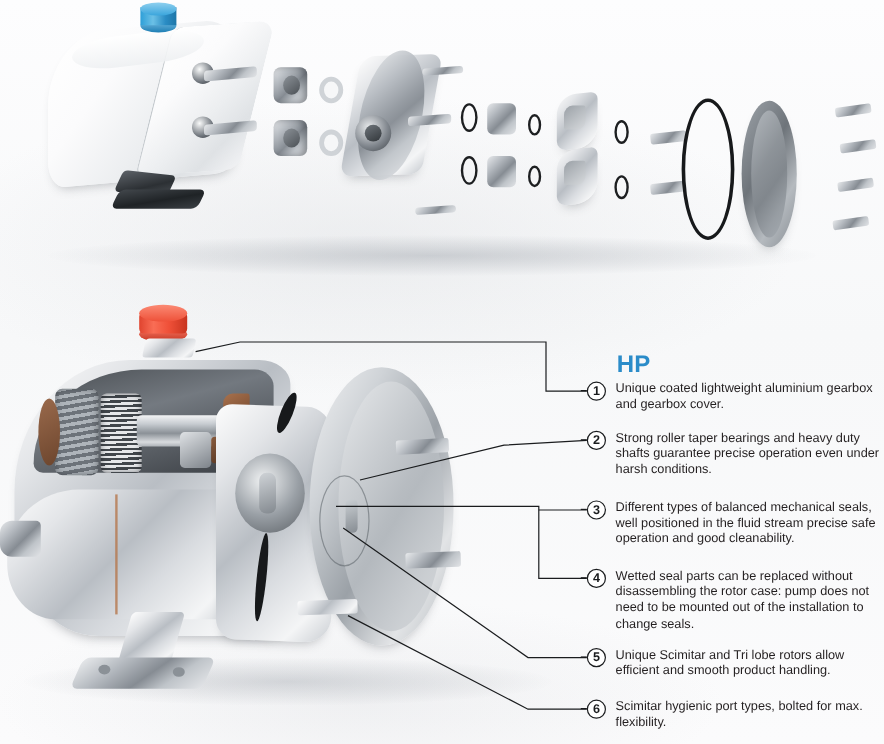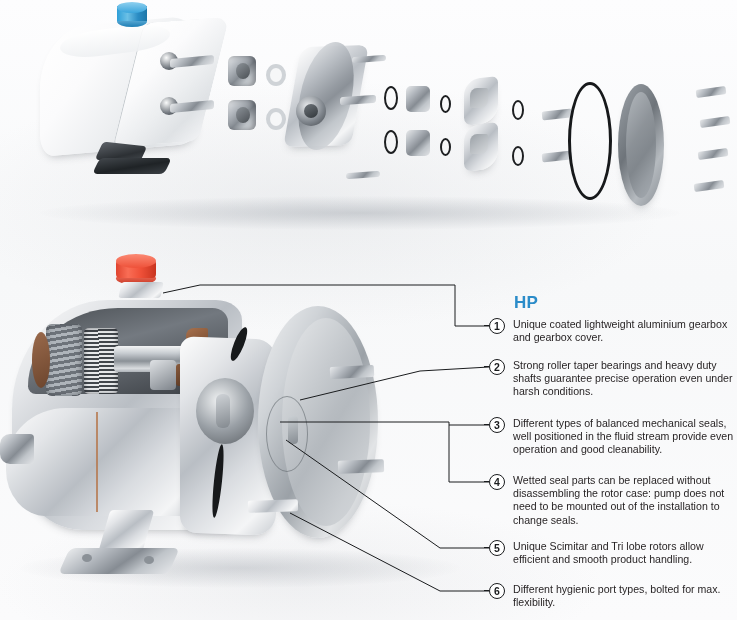--- a/index.html
+++ b/index.html
@@ -43,21 +43,21 @@
   .part { position: absolute; }
 
   
   #callouts {
     position: absolute;
     left: 489px; top: 290px;
     width: 248px; height: 330px;
   }
   #hp-title {
     position: absolute; left: 25px; top: 3px;
-    font-size: 17px; font-weight: bold;
+    font-size: 20px; font-weight: bold;
     color: #2b8cc9; letter-spacing: .2px;
   }
   .callout { position: absolute; left: 0; width: 248px; }
   .cnum {
     position: absolute; left: 0; top: 0;
     width: 16px; height: 16px; border-radius: 50%;
     border: 1.2px solid #1a1c1e; background: #ffffff;
     color: #1a1c1e; font-size: 10.5px; line-height: 14px;
     text-align: center; font-weight: bold;
   }
@@ -288,35 +288,35 @@
 
     <div class="callout" style="top:69px;">
       <div class="cnum">2</div>
       <div class="ctick"></div>
       <div class="ctext">Strong roller taper bearings and heavy duty shafts guarantee precise operation even under harsh conditions.</div>
     </div>
 
     <div class="callout" style="top:127px;">
       <div class="cnum">3</div>
       <div class="ctick"></div>
-      <div class="ctext">Different types of balanced mechanical seals, well positioned in the fluid stream provide even operation and good cleanability.</div>
+      <div class="ctext">Different types of balanced mechanical seals, well positioned in the fluid stream precise safe operation and good cleanability.</div>
     </div>
 
     <div class="callout" style="top:184px;">
       <div class="cnum">4</div>
       <div class="ctick"></div>
       <div class="ctext">Wetted seal parts can be replaced without disassembling the rotor case: pump does not need to be mounted out of the installation to change seals.</div>
     </div>
 
     <div class="callout" style="top:250px;">
       <div class="cnum">5</div>
       <div class="ctick"></div>
       <div class="ctext">Unique Scimitar and Tri lobe rotors allow efficient and smooth product handling.</div>
     </div>
 
     <div class="callout" style="top:293px;">
       <div class="cnum">6</div>
       <div class="ctick"></div>
-      <div class="ctext">Different hygienic port types, bolted for max. flexibility.</div>
+      <div class="ctext">Scimitar hygienic port types, bolted for max. flexibility.</div>
     </div>
   </div>
 
 </div>
 
 </body></html>

